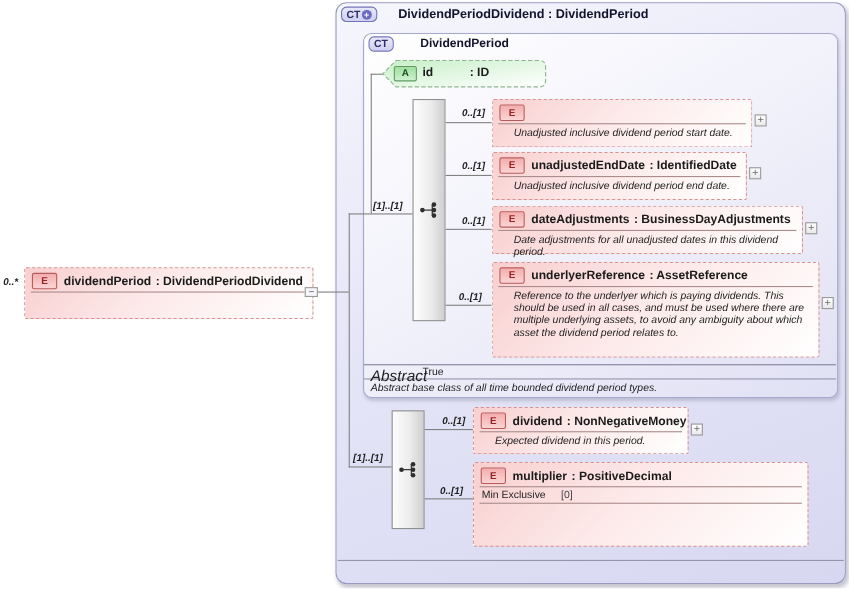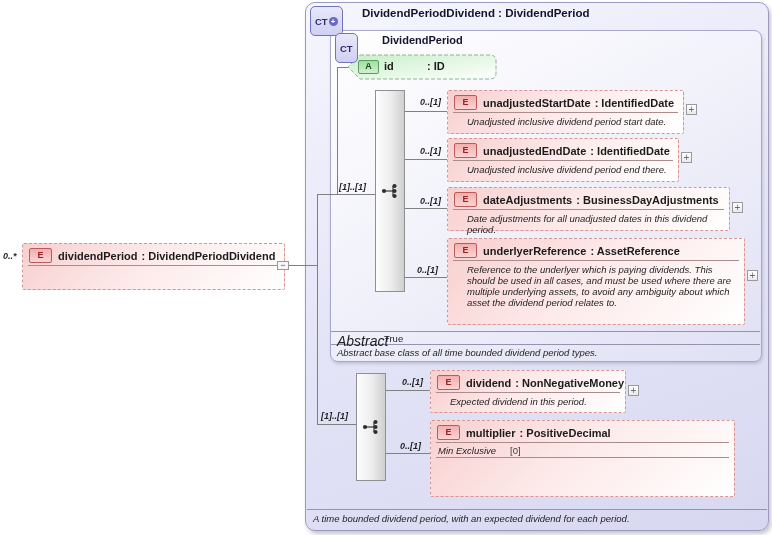--- a/index.html
+++ b/index.html
@@ -32,31 +32,31 @@
   .sep-gray{border-top:1px solid #9494ac;}
   .anno{font-style:italic;font-size:9.5px;line-height:11px;color:#1e1e1e;padding:3px 7px 0 19px;}
 
   
   .badge-e{display:inline-block;width:21px;height:13px;line-height:12px;text-align:center;
     font-size:9px;font-weight:bold;color:#992222;border:1px solid #bb5a5a;border-radius:2px;
     background:linear-gradient(to bottom,#f3aeae,#fad4d4);flex:0 0 auto;}
   .badge-a{display:inline-block;width:19px;height:12px;line-height:11px;text-align:center;
     font-size:9px;font-weight:bold;color:#1e4d1e;border:1px solid #5f9b5f;border-radius:2px;
     background:linear-gradient(to bottom,#9fdf9f,#cff0cf);}
-  .badge-ct{display:inline-flex;align-items:center;gap:1px;height:30px;padding:0 4px;
+  .badge-ct{display:inline-flex;align-items:center;gap:1px;height:14px;padding:0 4px;
     font-size:9.5px;font-weight:bold;color:#2e2e66;border:1.5px solid #7272b8;border-radius:5px;
     background:linear-gradient(to bottom,#e8e8fb,#cfcff2);z-index:5;}
   .ct-plus{display:inline-block;width:9px;height:9px;border-radius:50%;background:#6a6ac0;color:#ffffff;
     font-size:8px;line-height:9px;text-align:center;font-weight:bold;}
   .hdr-title{font-size:11.5px;font-weight:bold;color:#13132e;z-index:5;white-space:nowrap;padding-left:20px;}
 
   
   .card{font-size:9px;font-weight:bold;font-style:italic;color:#1e1e1e;z-index:5;white-space:nowrap;}
   .facet-row{display:flex;gap:14px;padding:2px 7px 0 7px;font-size:9.5px;color:#1e1e1e;}
-  .facet-label{font-style:italic;}
+  .facet-label{}
   .facet-value{color:#3c3c3c;}
   .meta-label{font-size:14px;font-style:italic;color:#1e1e1e;z-index:5;}
   .meta-value{font-size:9.5px;font-weight:normal;color:#1e1e1e;z-index:5;}
 
   
   .plusbtn{width:11px;height:11px;border:1px solid #9a9a9a;background:linear-gradient(to bottom,#ffffff,#e9e9e9);
     color:#6a6a6a;font-size:10px;line-height:9px;text-align:center;z-index:6;cursor:default;}
   .minusbtn{width:12px;height:9px;border:1px solid #9a9a9a;background:#f6f6fb;
     color:#555555;font-size:9px;line-height:6px;text-align:center;z-index:6;cursor:default;}
 
@@ -145,34 +145,33 @@
       <span class="badge-e">E</span>
       <span class="el-title"><span>dividendPeriod</span> <span class="el-type">: DividendPeriodDividend</span></span>
     </div>
     <div class="sep"></div>
   </div>
   <div class="abs minusbtn" style="left:277px;top:261px;">−</div>
 
   <div class="abs box-el" style="left:447px;top:90px;width:237px;height:44px;">
     <div class="title-row">
       <span class="badge-e">E</span>
-      <span class="el-title"><span>unadjustedStartDate</span> <span class="el-type">: IdentifiedDate</span></span>
     </div>
     <div class="sep"></div>
     <div class="anno">Unadjusted inclusive dividend period start date.</div>
   </div>
   <div class="abs plusbtn" style="left:686px;top:104px;">+</div>
 
   <div class="abs box-el" style="left:447px;top:138px;width:232px;height:44px;">
     <div class="title-row">
       <span class="badge-e">E</span>
       <span class="el-title"><span>unadjustedEndDate</span> <span class="el-type">: IdentifiedDate</span></span>
     </div>
     <div class="sep"></div>
-    <div class="anno">Unadjusted inclusive dividend period end there.</div>
+    <div class="anno">Unadjusted inclusive dividend period end date.</div>
   </div>
   <div class="abs plusbtn" style="left:681px;top:152px;">+</div>
 
   <div class="abs box-el" style="left:447px;top:187px;width:283px;height:44px;">
     <div class="title-row">
       <span class="badge-e">E</span>
       <span class="el-title"><span>dateAdjustments</span> <span class="el-type">: BusinessDayAdjustments</span></span>
     </div>
     <div class="sep"></div>
     <div class="anno">Date adjustments for all unadjusted dates in this dividend period.</div>
@@ -212,15 +211,14 @@
     </div>
     <div class="sep"></div>
     <div class="facet-row">
       <span class="facet-label">Min Exclusive</span>
       <span class="facet-value">[0]</span>
     </div>
     <div class="sep"></div>
   </div>
 
   <div class="abs hline" style="left:307px;top:509px;width:460px;background:#9494ac;"></div>
-  <div class="abs anno" style="left:306px;top:510px;width:460px;padding:3px 7px 0 7px;">A time bounded dividend period, with an expected dividend for each period.</div>
 
 </div>
 
 </body></html>

